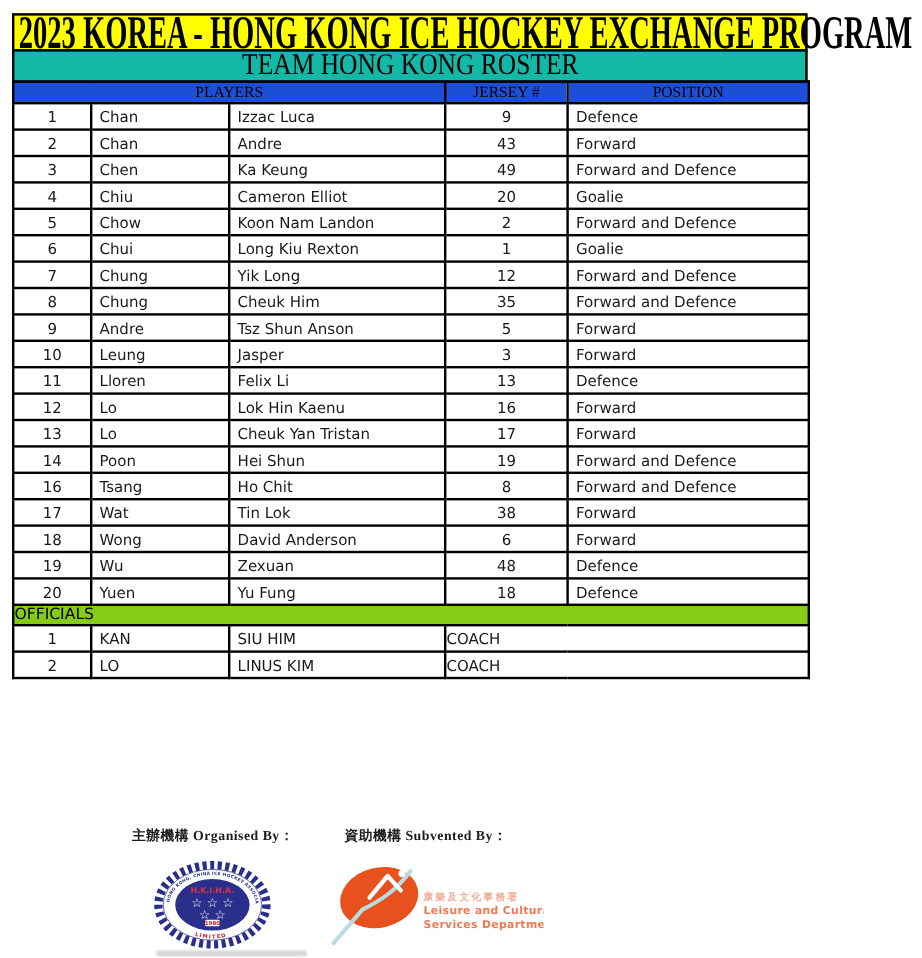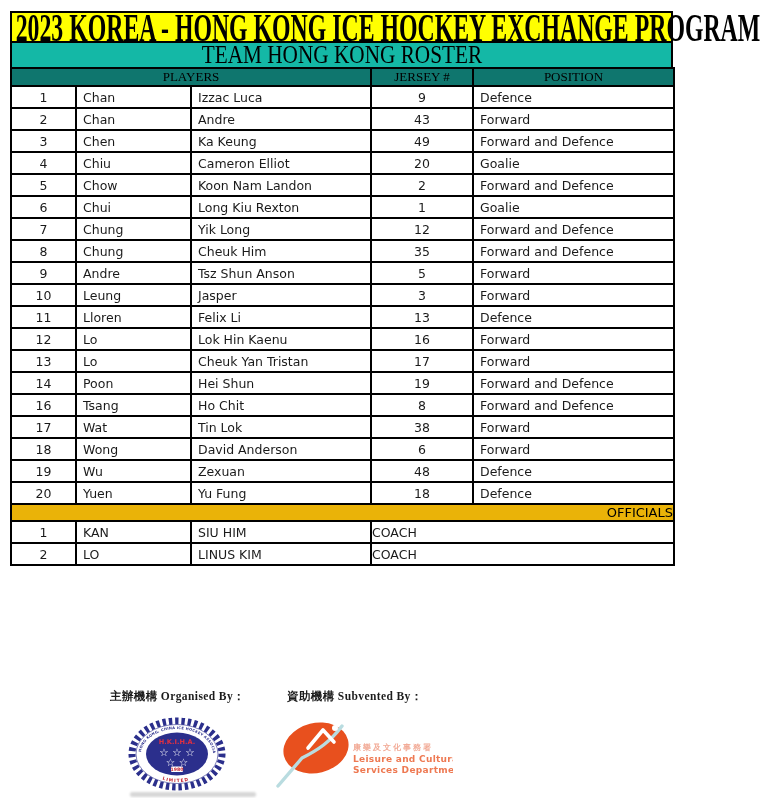--- a/index.html
+++ b/index.html
@@ -26,35 +26,35 @@
   }
   .subtitle-text {
     font-family:"Liberation Serif", serif; font-size:25px; color:#000;
     white-space:nowrap; transform:scaleX(0.85); transform-origin:50% 50%;
   }
 
   table.roster { width:663px; margin-top:-2px; border-collapse:collapse; table-layout:fixed; }
   table.roster td, table.roster th { border:2px solid #000; overflow:hidden; }
 
   tr.colhead th {
-    background:#0f766e; height:16px;
+    background:#1d4ed8; height:16px;
     font-family:"Liberation Serif", serif; font-weight:normal;
     font-size:13px; text-align:center; color:#000;
   }
   tr.player td, tr.official td {
     height:22px; font-size:12.5px; color:#1a1a1a;
     font-family:"DejaVu Sans", sans-serif; vertical-align:middle;
   }
   td.c-num { text-align:center; }
   td.c-name { text-align:left; padding-left:6px; }
   td.c-jersey { text-align:center; }
   td.c-pos { text-align:left; padding-left:6px; }
   td.c-role { }
   tr.officials-head td {
-    background:#eab308; height:16px; text-align:right;
+    background:#84cc16; height:16px; text-align:left;
     font-size:13px; color:#000;
   }
 
   .footer-label {
     position:absolute; top:689px; font-size:11.5px; font-weight:bold;
     color:#1c1c1c; letter-spacing:0.4px; white-space:nowrap;font-family:Liberation Serif, serif;
   }
   #organised-label { left:110px; }
   #subvented-label { left:287px; }
 

